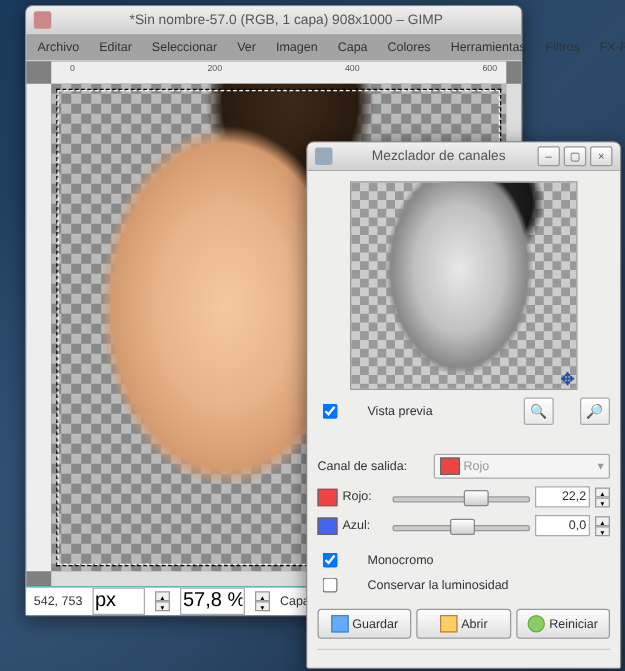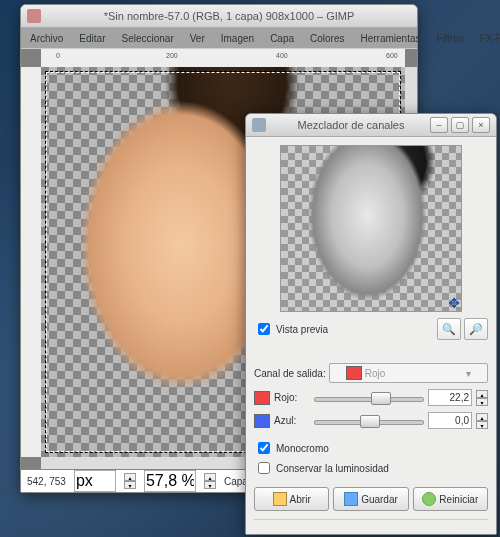--- a/index.html
+++ b/index.html
@@ -23,24 +23,24 @@
 .scrollbar-h{position:absolute;left:20px;right:12px;bottom:0;height:12px;background:#ddd}
 .statusbar{height:22px;background:#ffffff;display:flex;align-items:center;padding:0 6px;gap:8px;font-size:10px;border-top:1px solid #14b8a6}
 .statusbar input{width:38px;font-size:16px;border:1px solid #aaa;padding:1px}
 .spinner{display:inline-flex;flex-direction:column}
 .spinner button{width:12px;height:8px;font-size:6px;padding:0;border:1px solid #999;background:#f0f0f0;cursor:pointer}
 #dialog{left:245px;top:113px;width:250px}
 .dlg-body{padding:8px;background:#eeeeec}
 .preview{width:180px;height:165px;margin:0 auto;border:1px solid #999;background:repeating-conic-gradient(#ccc 0 25%,#999 0 50%) 0 0/14px 14px;position:relative;overflow:hidden}
 .preview-face{position:absolute;inset:0;background:radial-gradient(ellipse 80px 115px at 48% 42%,#e8e8e8 0%,#c0c0c0 45%,#888 68%,transparent 74%),radial-gradient(ellipse 55px 60px at 62% 10%,#2a2a2a 0%,#151515 60%,transparent 78%)}
 .nav-cross{position:absolute;right:-2px;bottom:-2px;width:18px;height:18px;color:#2050a0;font-size:14px;text-align:center}
-.row{display:flex;align-items:center;gap:3px;margin-top:6px}
+.row{display:flex;align-items:center;gap:21px;margin-top:6px}
 .chk{width:12px;height:12px}
 .lbl{font-size:10px}
-.combo{flex:1;border:1px solid #aaa;background:#f4f4f4;color:#999;padding:2px 16px;font-size:10px;border-radius:2px;display:flex;align-items:center;justify-content:space-between}
+.combo{flex:1;border:1px solid #aaa;background:#f4f4f4;color:#999;padding:2px 4px;font-size:10px;border-radius:2px;display:flex;align-items:center;justify-content:space-between}
 .iconbtn{width:22px;height:20px;border:1px solid #aaa;background:linear-gradient(#fff,#e8e8e8);border-radius:2px;display:flex;align-items:center;justify-content:center;font-size:11px;cursor:pointer}
 .slider-row{display:flex;align-items:center;gap:4px;margin-top:6px}
 .swatch{width:14px;height:12px;border:1px solid #666}
 .sw-r{background:#e44}.sw-g{background:#4c4}.sw-b{background:#46e}
 .slider{flex:1;position:relative;height:16px}
 .track{position:absolute;top:7px;left:0;right:0;height:3px;background:#ccc;border:1px solid #999;border-radius:2px}
 .thumb{position:absolute;top:2px;width:18px;height:11px;background:linear-gradient(#fff,#d0d0d0);border:1px solid #888;border-radius:2px;transform:translateX(-9px);cursor:pointer}
 .valbox{width:38px;border:1px solid #aaa;padding:2px;font-size:10px;text-align:right;background:#fff}
 .btnrow{display:flex;gap:4px;margin-top:10px;justify-content:center}
 .btn{flex:1;border:1px solid #999;background:linear-gradient(#fdfdfd,#e0e0e0);padding:4px 2px;font-size:10px;border-radius:3px;display:flex;align-items:center;justify-content:center;gap:3px;cursor:pointer}
@@ -167,26 +167,26 @@
       <input type="checkbox" class="chk" checked="" style="">
       <span class="lbl">Monocromo</span>
     </div>
     <div class="row" style="margin-top:2px">
       <input type="checkbox" class="chk" style="">
       <span class="lbl">Conservar la luminosidad</span>
     </div>
 
     <div class="btnrow">
       <div class="btn">
+          <span class="ico ico-save"></span>
+          <span>Guardar</span>
+        </div>
+      <div class="btn">
           <span class="ico ico-open"></span>
           <span>Abrir</span>
-        </div>
-      <div class="btn">
-          <span class="ico ico-save"></span>
-          <span>Guardar</span>
         </div>
       <div class="btn">
           <span class="ico ico-reset"></span>
           <span>Reiniciar</span>
         </div>
     </div>
     <div class="sep"></div>
 
   </div>
 </div>

